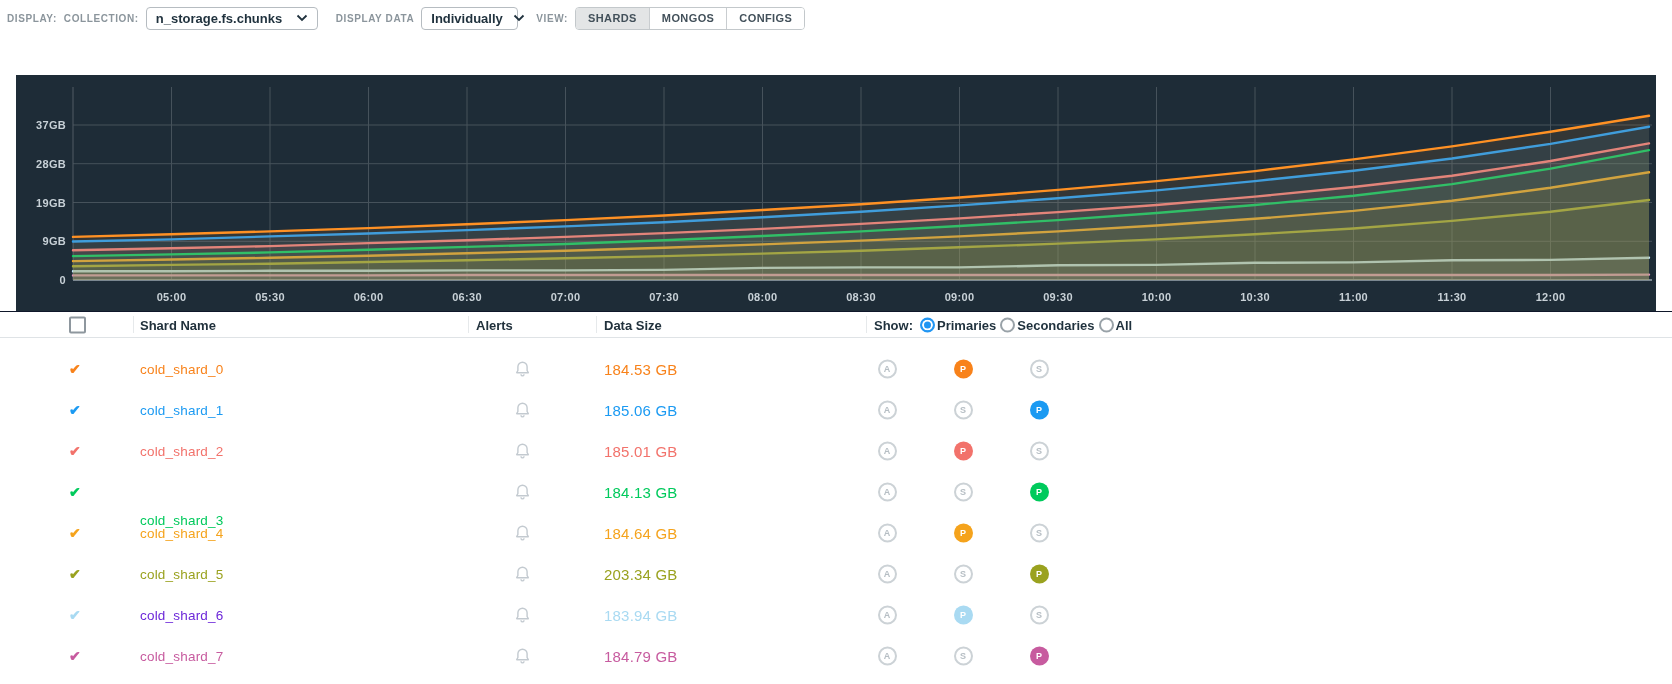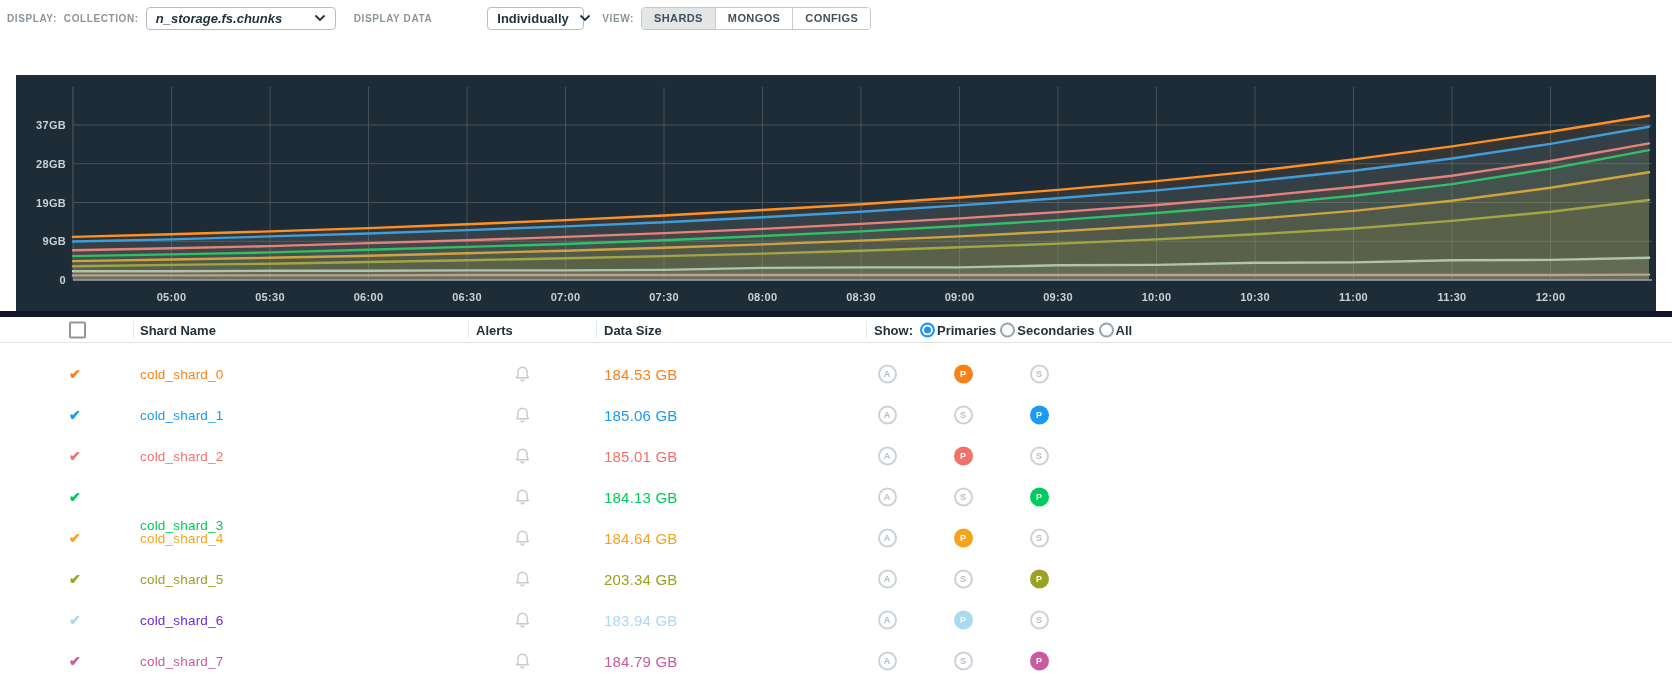--- a/index.html
+++ b/index.html
@@ -11,35 +11,35 @@
   
   .toolbar{display:flex;align-items:center;padding:5px 0 0 7px;height:26px;}
   .tb-label{font-size:10px;font-weight:700;color:#8b959c;letter-spacing:.6px;margin-right:7px;white-space:nowrap;}
   .select{
     display:flex;align-items:center;justify-content:space-between;box-sizing:border-box;
     border:1px solid #b6bcc1;border-radius:4px;height:23px;padding:0 9px;background:#fff;
     font-size:13px;font-weight:700;color:#1f313d;cursor:pointer;margin-right:18px;white-space:nowrap;
   }
   .select .chev{display:flex;margin-left:10px;}
   .sel-display{width:200px;}
-  .sel-collection{width:190px;font-style:italic;}
-  .sel-displaydata{width:97px;margin-left:48px;}
+  .sel-collection{width:172px;}
+  .sel-displaydata{width:97px;}
   .btn-group{display:flex;border:1px solid #c3c8cb;border-radius:4px;overflow:hidden;height:23px;box-sizing:border-box;background:#fff;}
   .btn-group button{
     border:none;background:#fff;font-family:"Liberation Sans",sans-serif;font-size:11px;font-weight:700;
     color:#42505a;letter-spacing:.4px;padding:0 12px;border-left:1px solid #c9cdd0;cursor:pointer;height:100%;
   }
   .btn-group button:first-child{border-left:none;}
   .btn-group button.active{background:#e3e5e6;}
   
   .chart-panel{position:relative;margin:44px 16px 0 16px;width:1640px;height:236px;background:#1e2c37;}
   .chart-panel svg{display:block;}
   .axlab{fill:#c8d1d7;font-family:"Liberation Sans",sans-serif;font-size:11px;font-weight:600;letter-spacing:.3px;}
   
-  .thead{position:relative;height:25px;border-top:6px solid #0f172a;border-bottom:1px solid #dfe3e6;}
+  .thead{position:relative;height:25px;border-top:1px solid #0f172a;border-bottom:1px solid #dfe3e6;}
   .th{position:absolute;top:50%;transform:translateY(-50%);font-size:13px;font-weight:700;color:#21313c;white-space:nowrap;}
   .th-sep{position:absolute;top:4px;bottom:4px;width:1px;background:#e6e9eb;}
   .hcheck{position:absolute;left:69px;top:50%;transform:translateY(-50%);width:13px;height:13px;border:2px solid #8e979e;border-radius:2px;background:#fff;cursor:pointer;}
   .show-group{position:absolute;left:874px;top:50%;transform:translateY(-50%);display:flex;align-items:center;font-size:13px;color:#1f313d;}
   .show-label{font-weight:700;margin-right:3px;}
   .radio{width:15px;height:15px;border-radius:50%;border:2px solid #99a2a8;background:#fff;box-sizing:border-box;margin:0 2px 0 4px;cursor:pointer;flex:none;}
   .radio.selected{border-color:#2196f3;background:#2196f3;box-shadow:inset 0 0 0 2px #fff;}
   .radio-label{font-weight:600;cursor:pointer;}
   .tbody{margin-top:10px;}
   .trow{position:relative;height:41px;}

